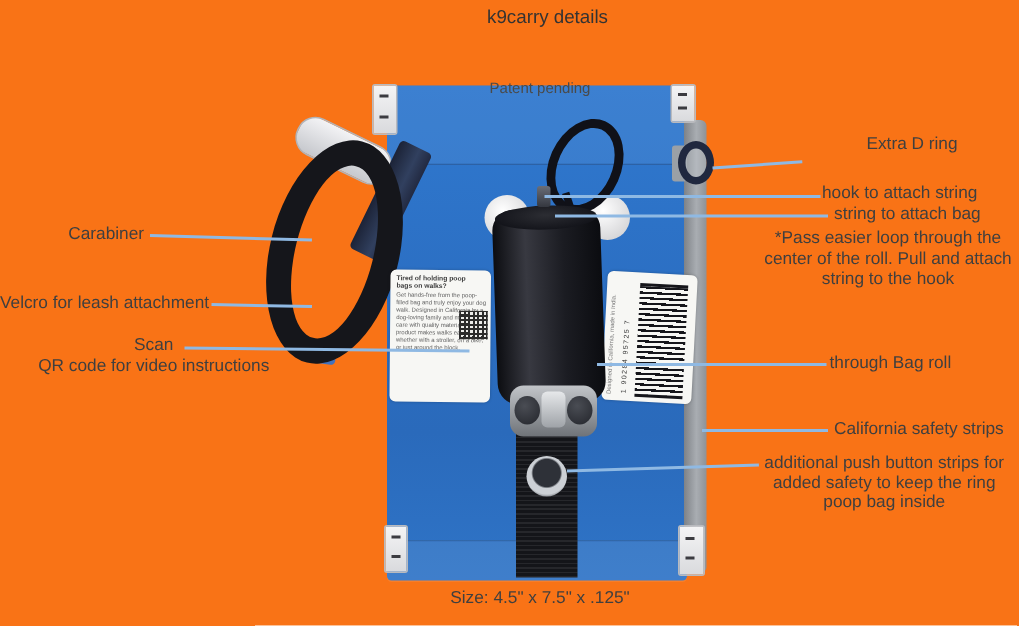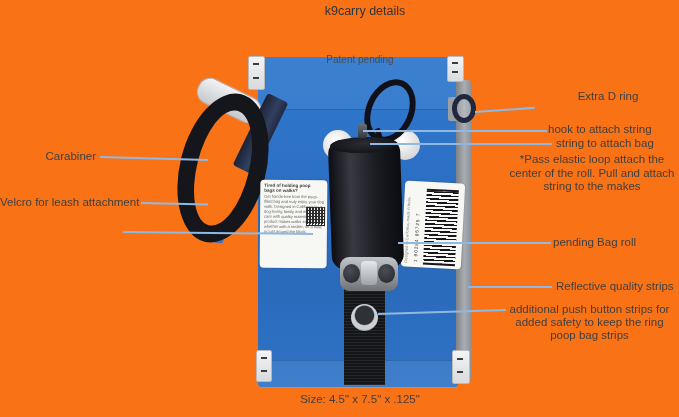--- a/index.html
+++ b/index.html
@@ -146,34 +146,36 @@
   <div class="cline" style="left:475px;top:111px;width:60px;transform:rotate(-4deg);"></div>
   <div class="cline" style="left:363px;top:130px;width:184px;"></div>
   <div class="cline" style="left:370px;top:143px;width:182px;"></div>
   <div class="cline" style="left:398px;top:242px;width:153px;"></div>
   <div class="cline" style="left:468px;top:286px;width:84px;"></div>
   <div class="cline" style="left:378px;top:313px;width:128px;transform:rotate(-1.8deg);"></div>
 
   <div class="lbl" style="left:0;width:134px;text-align:right;top:196px;">Velcro for leash attachment</div>
   <div class="lbl" style="left:0;width:96px;text-align:right;top:150px;">Carabiner</div>
   <div class="lbl lbl-center" style="left:10px;width:185px;top:224px;">
+    <div>Scan</div>
+    <div>QR code for video instructions</div>
   </div>
 
   <div class="lbl lbl-center" style="left:537px;width:142px;top:90px;">
     <div>Extra D ring</div>
   </div>
   <div class="lbl" style="left:548px;top:123px;">hook to attach string</div>
   <div class="lbl" style="left:556px;top:137px;">string to attach bag</div>
   <div class="lbl lbl-center" style="left:505px;width:174px;top:153px;">
-    <div>*Pass elastic loop attach the</div>
+    <div>*Pass easier loop through the</div>
     <div>center of the roll. Pull and attach</div>
-    <div>string to the makes</div>
+    <div>string to the hook</div>
   </div>
-  <div class="lbl" style="left:553px;top:236px;">pending Bag roll</div>
-  <div class="lbl" style="left:556px;top:280px;">Reflective quality strips</div>
+  <div class="lbl" style="left:553px;top:236px;">through Bag roll</div>
+  <div class="lbl" style="left:556px;top:280px;">California safety strips</div>
   <div class="lbl lbl-center" style="left:500px;width:179px;top:303px;line-height:13px;">
     <div>additional push button strips for</div>
     <div>added safety to keep the ring</div>
-    <div>poop bag strips</div>
+    <div>poop bag inside</div>
   </div>
 
   <div class="sizecap">Size: 4.5" x 7.5" x .125"</div>
 </div>
 
 </body></html>

